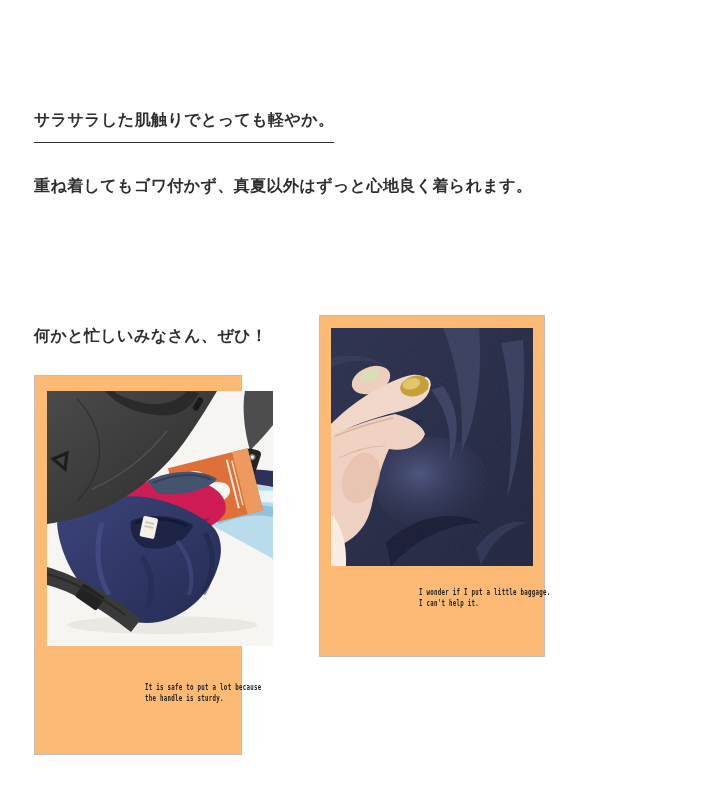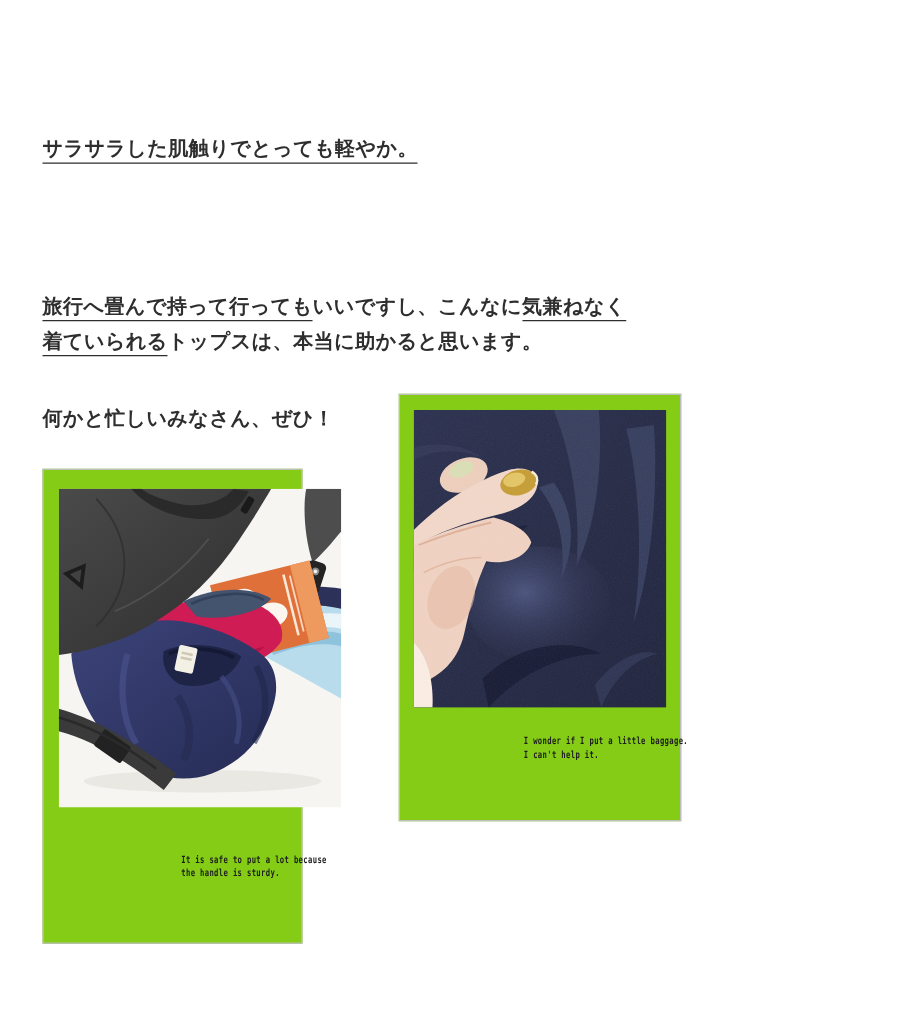--- a/index.html
+++ b/index.html
@@ -8,28 +8,28 @@
     font-family:"Liberation Sans","DejaVu Sans",sans-serif; overflow:hidden;
   }
   .jp {
     position:absolute; left:34px; margin:0;
     color:var(--text,#2e2e2e);
     font-size:16px; line-height:28px; font-weight:600; letter-spacing:0.4px;
     white-space:nowrap;
   }
   .u {
     border-bottom:1px solid var(--underline,#2e2e2e);
-    padding-bottom:2px;
+    padding-bottom:14px;
   }
   #p1 { top:50px; }
   #p2 { top:172px; }
   #p3 { top:232px; }
   #p4 { top:322px;text-align:center; }
   .photo-card {
-    position:absolute; background:#84cc16;
+    position:absolute; background:#fdba74;
     border:1px solid var(--card-border,#bdbdbd);
     box-sizing:border-box;
   }
   #left-card  { left:34px;  top:375px; width:208px; height:380px; }
   #right-card { left:319px; top:315px; width:226px; height:342px; }
   .photo { position:absolute; display:block; }
   #left-photo  { left:12px; top:15px; width:226px; height:255px; }
   #right-photo { left:11px; top:12px; width:202px; height:238px; }
   .caption {
     position:absolute;
@@ -42,22 +42,22 @@
   #left-caption  { left:110px; top:306px; }
   #right-caption { left:99px;  top:271px; }
 </style>
 </head>
 <body>
 
 <div class="page">
 
   <p class="jp" id="p1"><br><br><span class="u">サラサラした肌触りでとっても軽やか。</span></p>
 
+  <p class="jp" id="p2"><span>重ね着してもゴワ付かず、真夏以外はずっと心地良く着られます。</span></p>
 
-  <p class="jp" id="p3"><span class="u">旅行へ畳んで持って行っても</span><span>いいですし、こんなに</span><span class="u">気兼ねなく</span><br><span class="u">着ていられる</span><span>トップスは、本当に助かると思います。</span></p>
 
   <p class="jp" id="p4"><span>何かと忙しいみなさん、ぜひ！</span></p>
 
   <div class="photo-card" id="left-card">
     <svg class="photo" id="left-photo" viewBox="0 0 226 255" xmlns="http://www.w3.org/2000/svg">
       <defs>
         <linearGradient id="bagG" x1="0" y1="0" x2="1" y2="1">
           <stop offset="0" stop-color="#4a4a4a"></stop>
             <stop offset="1" stop-color="#2d2d2d"></stop>
         </linearGradient>

